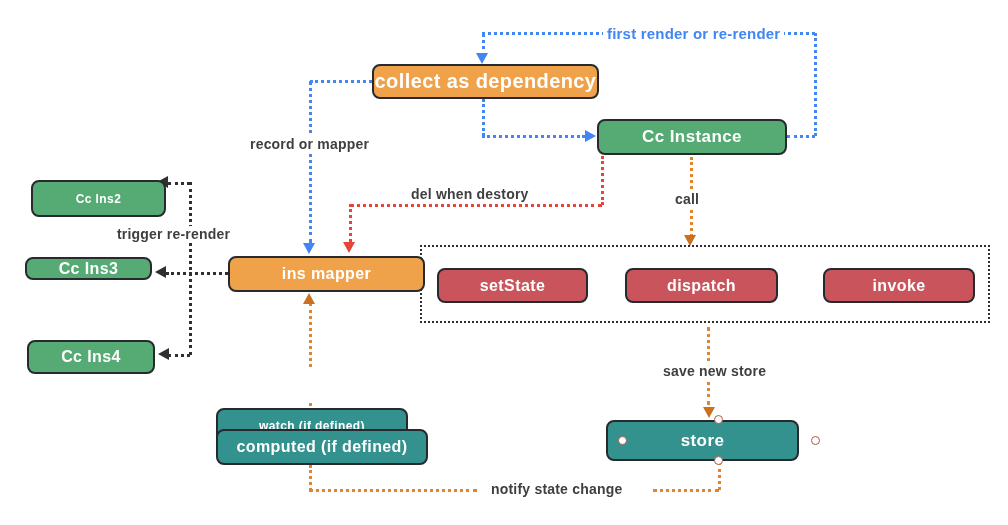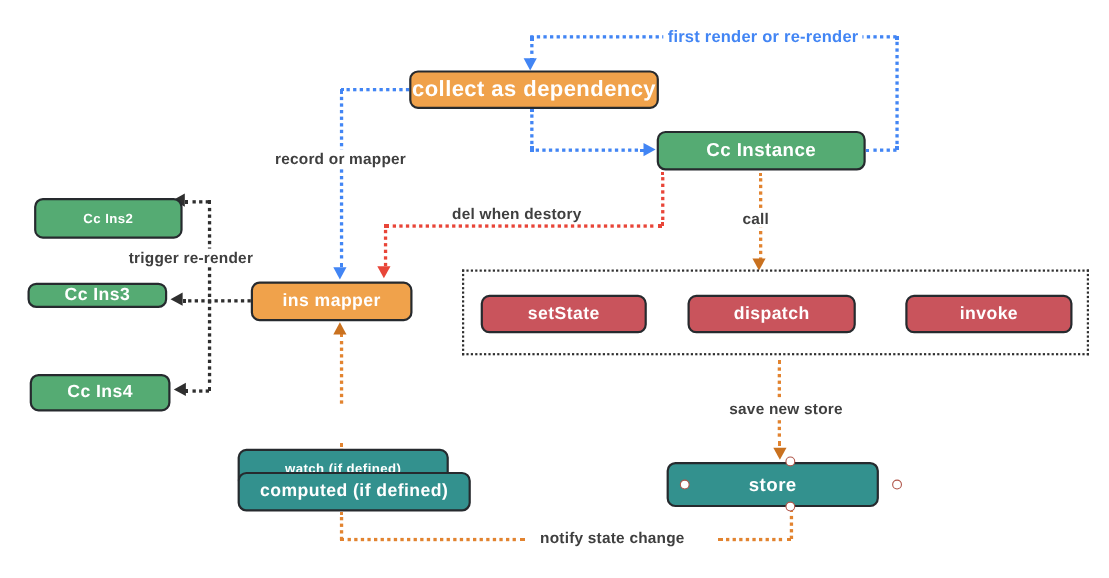--- a/index.html
+++ b/index.html
@@ -82,21 +82,21 @@
   <div class="vline orgl" style="left:309px;top:303px;height:64px;"></div>
   <div class="arr arr-up orgl" style="left:303px;top:293px;color:#C9711F;"></div>
 
   <div class="container-dotted" style="left:420px;top:245px;width:570px;height:78px;"></div>
 
   <div class="node orange" style="left:372px;top:64px;width:227px;height:35px;font-size:20px;">collect as dependency</div>
   <div class="node green" style="left:597px;top:119px;width:190px;height:36px;font-size:17px;">Cc Instance</div>
   <div class="node green" style="left:31px;top:180px;width:135px;height:37px;font-size:12px;">Cc Ins2</div>
   <div class="node green" style="left:25px;top:257px;width:127px;height:23px;font-size:16px;">Cc Ins3</div>
   <div class="node green" style="left:27px;top:340px;width:128px;height:34px;font-size:16px;">Cc Ins4</div>
-  <div class="node orange" style="left:228px;top:256px;width:147px;height:36px;font-size:16px;">ins mapper</div>
+  <div class="node orange" style="left:228px;top:256px;width:197px;height:36px;font-size:16px;">ins mapper</div>
   <div class="node red" style="left:437px;top:268px;width:151px;height:35px;font-size:16px;">setState</div>
   <div class="node red" style="left:625px;top:268px;width:153px;height:35px;font-size:16px;">dispatch</div>
   <div class="node red" style="left:823px;top:268px;width:152px;height:35px;font-size:16px;">invoke</div>
   <div class="node teal" style="left:216px;top:367px;width:192px;height:36px;font-size:12px;margin-top:41px;">watch (if defined)</div>
   <div class="node teal" style="left:216px;top:429px;width:212px;height:36px;font-size:16px;">computed (if defined)</div>
   <div class="node teal" style="left:606px;top:420px;width:193px;height:41px;font-size:17px;">store</div>
 
   <div class="handle" style="left:714px;top:415px;"></div>
   <div class="handle" style="left:714px;top:456px;"></div>
   <div class="handle" style="left:618px;top:436px;"></div>

